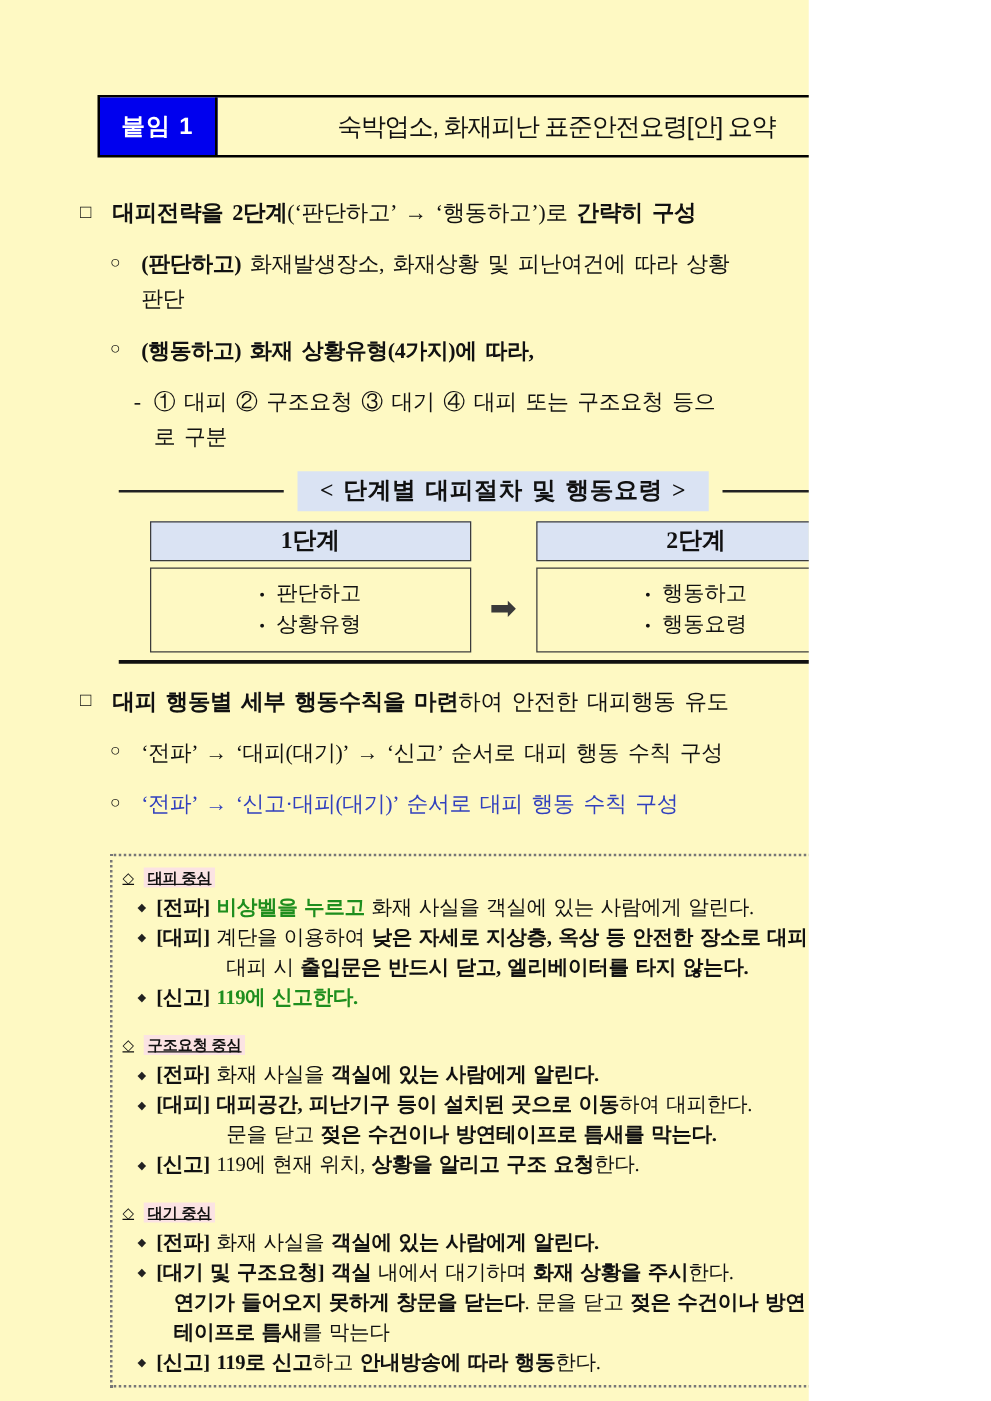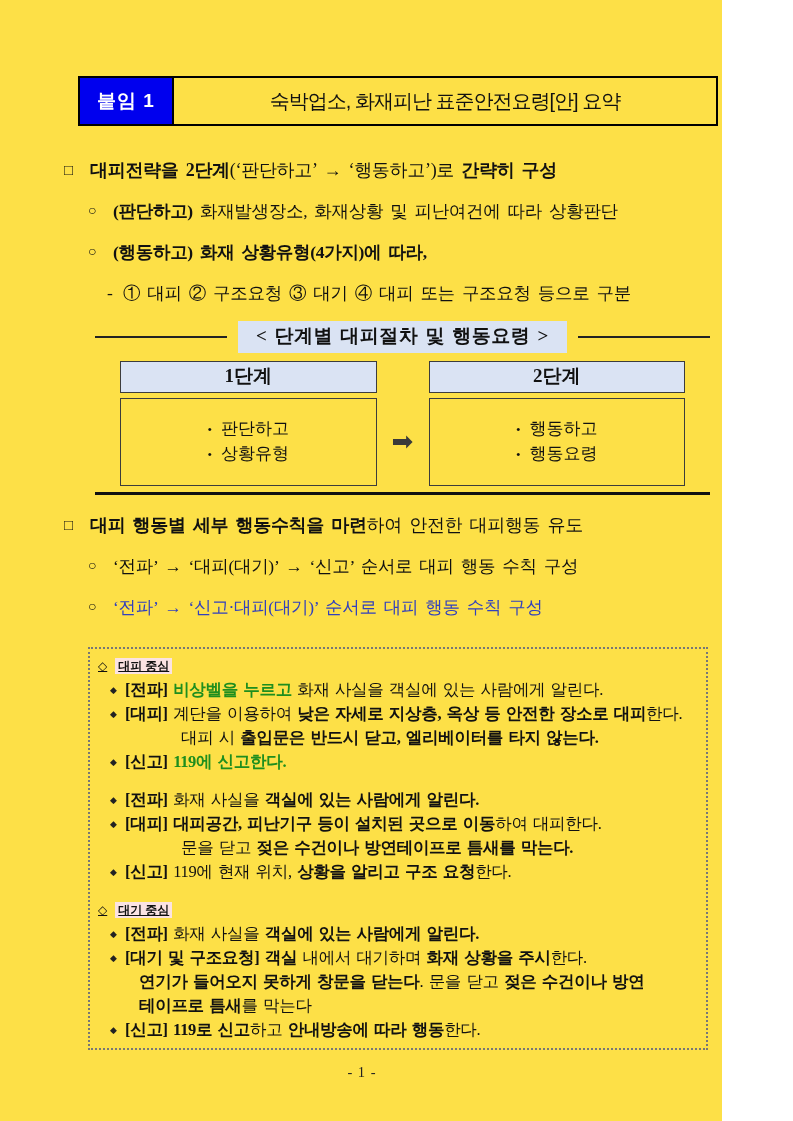--- a/index.html
+++ b/index.html
@@ -2,21 +2,21 @@
 <html lang="ko" style="--accent: #0000EE; --panel: #DAE3F3; --pink: #FBE3E3; --green: #1E8E1E; --blue: #3140BE;"><head>
 <meta charset="utf-8">
 <style>
   :root{
     --accent:#0000EE; --panel:#DAE3F3; --pink:#FBE3E3;
     --green:#1E8E1E; --blue:#3140BE; --rule:#111;
   }
   *{margin:0;padding:0;box-sizing:border-box;}
   html,body{background:#fff;}
   body{font-family:"Liberation Serif","DejaVu Serif",serif;color:#111;}
-  .page{position:relative;width:722px;height:1121px;background:#fde047;
+  .page{position:relative;width:647px;height:1121px;background:#fef9c3;
         padding:76px 58px 0 60px;overflow:hidden;}
 
   
   .title-box{margin-left:18px;width:640px;height:50px;border:2.5px solid #000;
              display:flex;align-items:stretch;
              font-family:"Liberation Sans","DejaVu Sans",sans-serif;}
   .badge{width:94px;background:var(--accent);color:#fff;font-weight:bold;font-size:19px;
          display:flex;align-items:center;justify-content:center;border-right:2.5px solid #000;
          letter-spacing:1px;}
   .doc-title{flex:1;display:flex;align-items:center;justify-content:center;
@@ -41,21 +41,21 @@
   
   .proc{margin-left:35px;width:615px;margin-top:14px;}
   .proc-caption-row{display:flex;align-items:center;gap:11px;}
   .rule{flex:1;height:2.2px;background:#222;}
   .proc-caption{background:var(--panel);padding:2px 18px 4px;font-weight:bold;font-size:19px;
                 letter-spacing:0.5px;word-spacing:2px;}
   .proc-cols{display:flex;align-items:stretch;margin-top:8px;padding:0 25px;}
   .pcol{flex:1;display:flex;flex-direction:column;}
   .phead{border:1.6px solid #3c3c3c;background:var(--panel);text-align:center;
          font-weight:bold;font-size:19px;padding:1px 0 3px;}
-  .pbody{border:1.6px solid #3c3c3c;margin-top:5px;padding:18px 0;flex:1;text-align:center;}
+  .pbody{border:1.6px solid #3c3c3c;margin-top:5px;padding:8px 0;flex:1;text-align:center;}
   .pbody .items{display:inline-block;text-align:left;font-size:17px;line-height:24px;}
   .pitem .dot{margin-right:9px;font-size:13px;}
   .parrow{width:52px;display:flex;align-items:center;justify-content:center;
           font-size:26px;color:#3a3a3a;padding-top:34px;
           font-family:"DejaVu Sans",sans-serif;}
   .proc-bottom{height:2.5px;background:var(--rule);margin-top:6px;}
 
   
   .detail-box{margin-left:28px;margin-top:26px;width:620px;border:2px dotted #777;
               padding:5px 6px 6px 8px;font-size:16.5px;}
@@ -118,20 +118,21 @@
 
   <div class="detail-box" id="detail-box">
       <div class="sec">
         <div class="sec-title"><span class="diamond">◇</span><span class="hl">대피 중심</span></div>
         <div class="dline dl-bullet"><span class="bmark">◆</span><span class="b">[전파] </span><span class="b c-green">비상벨을 누르고 </span><span>화재 사실을 객실에 있는 사람에게 알린다.</span></div>
         <div class="dline dl-bullet"><span class="bmark">◆</span><span class="b">[대피] </span><span>계단을 이용하여 </span><span class="b">낮은 자세로 지상층, 옥상 등 안전한 장소로 대피</span><span>한다.</span></div>
         <div class="dline dl-deep"><span>대피 시 </span><span class="b">출입문은 반드시 닫고, 엘리베이터를 타지 않는다.</span></div>
         <div class="dline dl-bullet"><span class="bmark">◆</span><span class="b">[신고] </span><span class="b c-green">119에 신고한다.</span></div>
       </div>
       <div class="sec">
+        <div class="sec-title"><span class="diamond">◇</span><span class="hl">구조요청 중심</span></div>
         <div class="dline dl-bullet"><span class="bmark">◆</span><span class="b">[전파] </span><span>화재 사실을 </span><span class="b">객실에 있는 사람에게 알린다.</span></div>
         <div class="dline dl-bullet"><span class="bmark">◆</span><span class="b">[대피] </span><span class="b">대피공간, 피난기구 등이 설치된 곳으로 이동</span><span>하여 대피한다.</span></div>
         <div class="dline dl-deep"><span>문을 닫고 </span><span class="b">젖은 수건이나 방연테이프로 틈새를 막는다.</span></div>
         <div class="dline dl-bullet"><span class="bmark">◆</span><span class="b">[신고] </span><span>119에 현재 위치, </span><span class="b">상황을 알리고 구조 요청</span><span>한다.</span></div>
       </div>
       <div class="sec">
         <div class="sec-title"><span class="diamond">◇</span><span class="hl">대기 중심</span></div>
         <div class="dline dl-bullet"><span class="bmark">◆</span><span class="b">[전파] </span><span>화재 사실을 </span><span class="b">객실에 있는 사람에게 알린다.</span></div>
         <div class="dline dl-bullet"><span class="bmark">◆</span><span class="b">[대기 및 구조요청] 객실</span><span> 내에서 대기하며 </span><span class="b">화재 상황을 주시</span><span>한다.</span></div>
         <div class="dline dl-shallow"><span class="b">연기가 들어오지 못하게 창문을 닫는다</span><span>. 문을 닫고 </span><span class="b">젖은 수건이나 방연</span></div>

